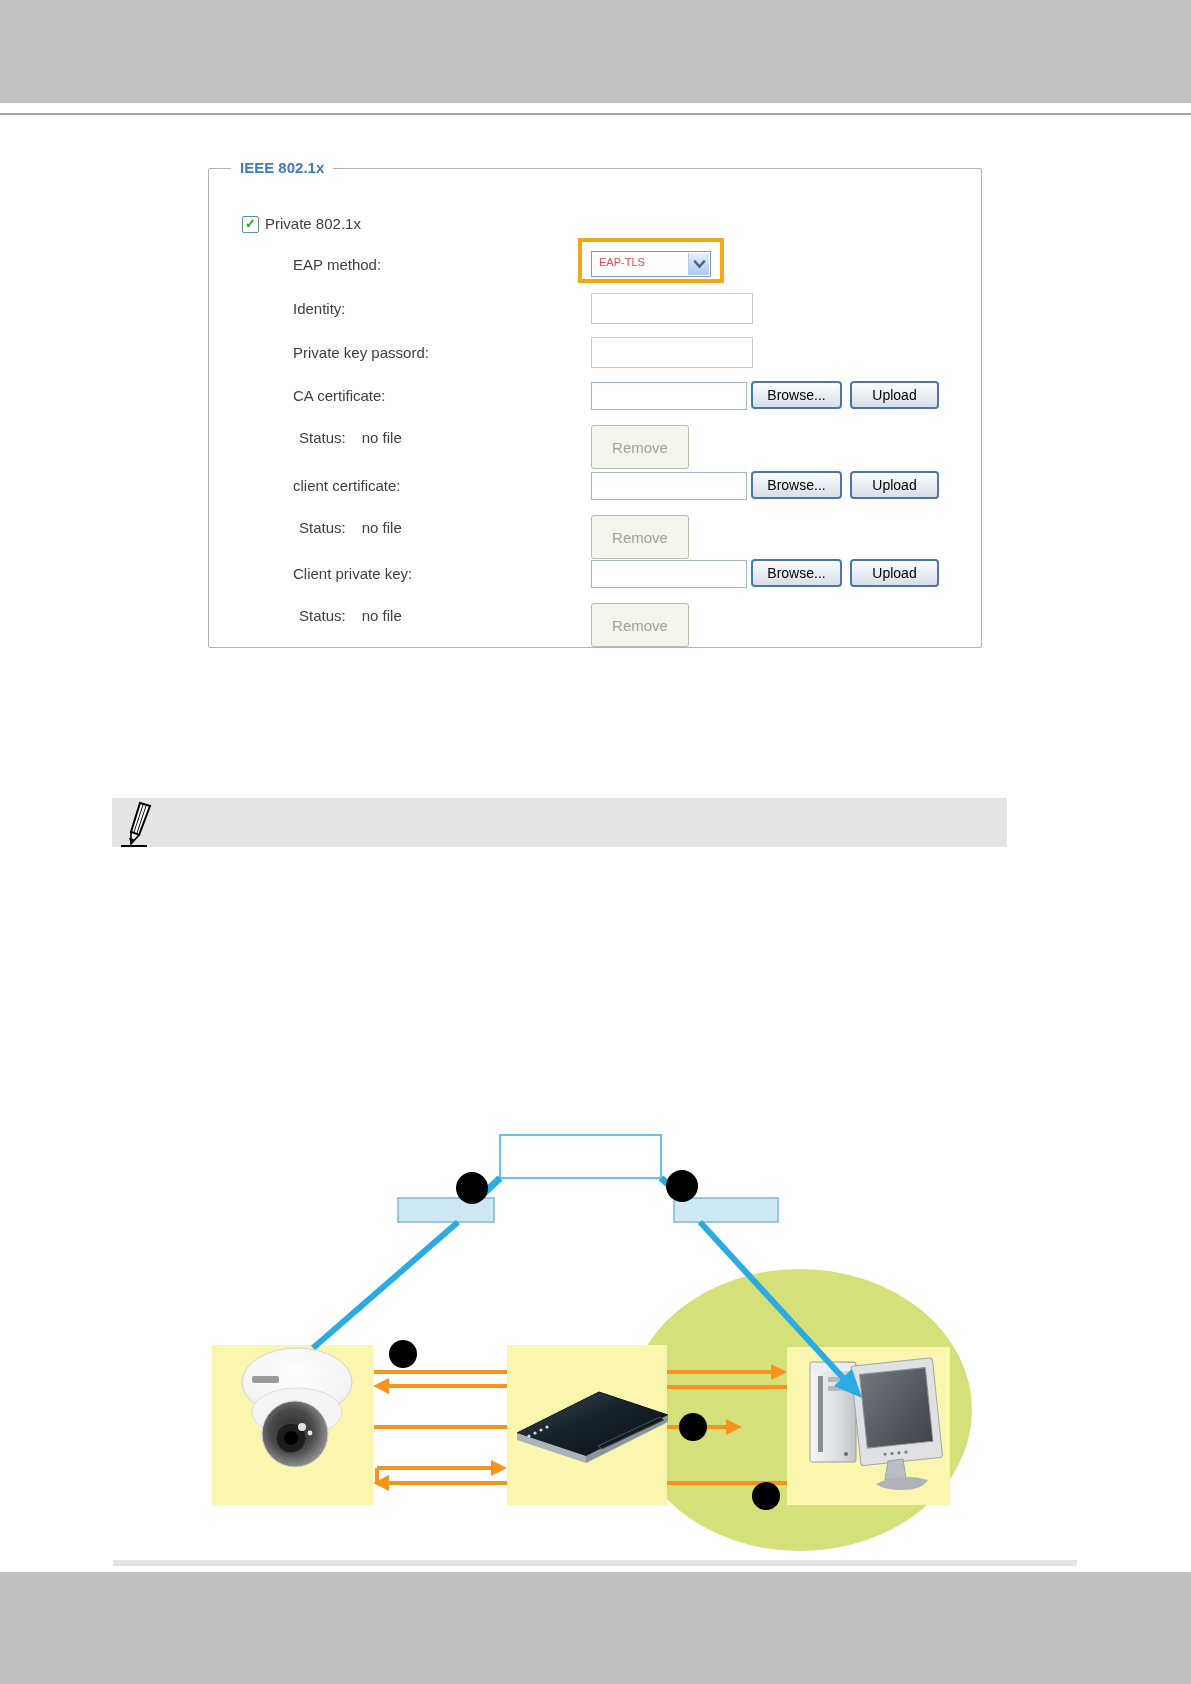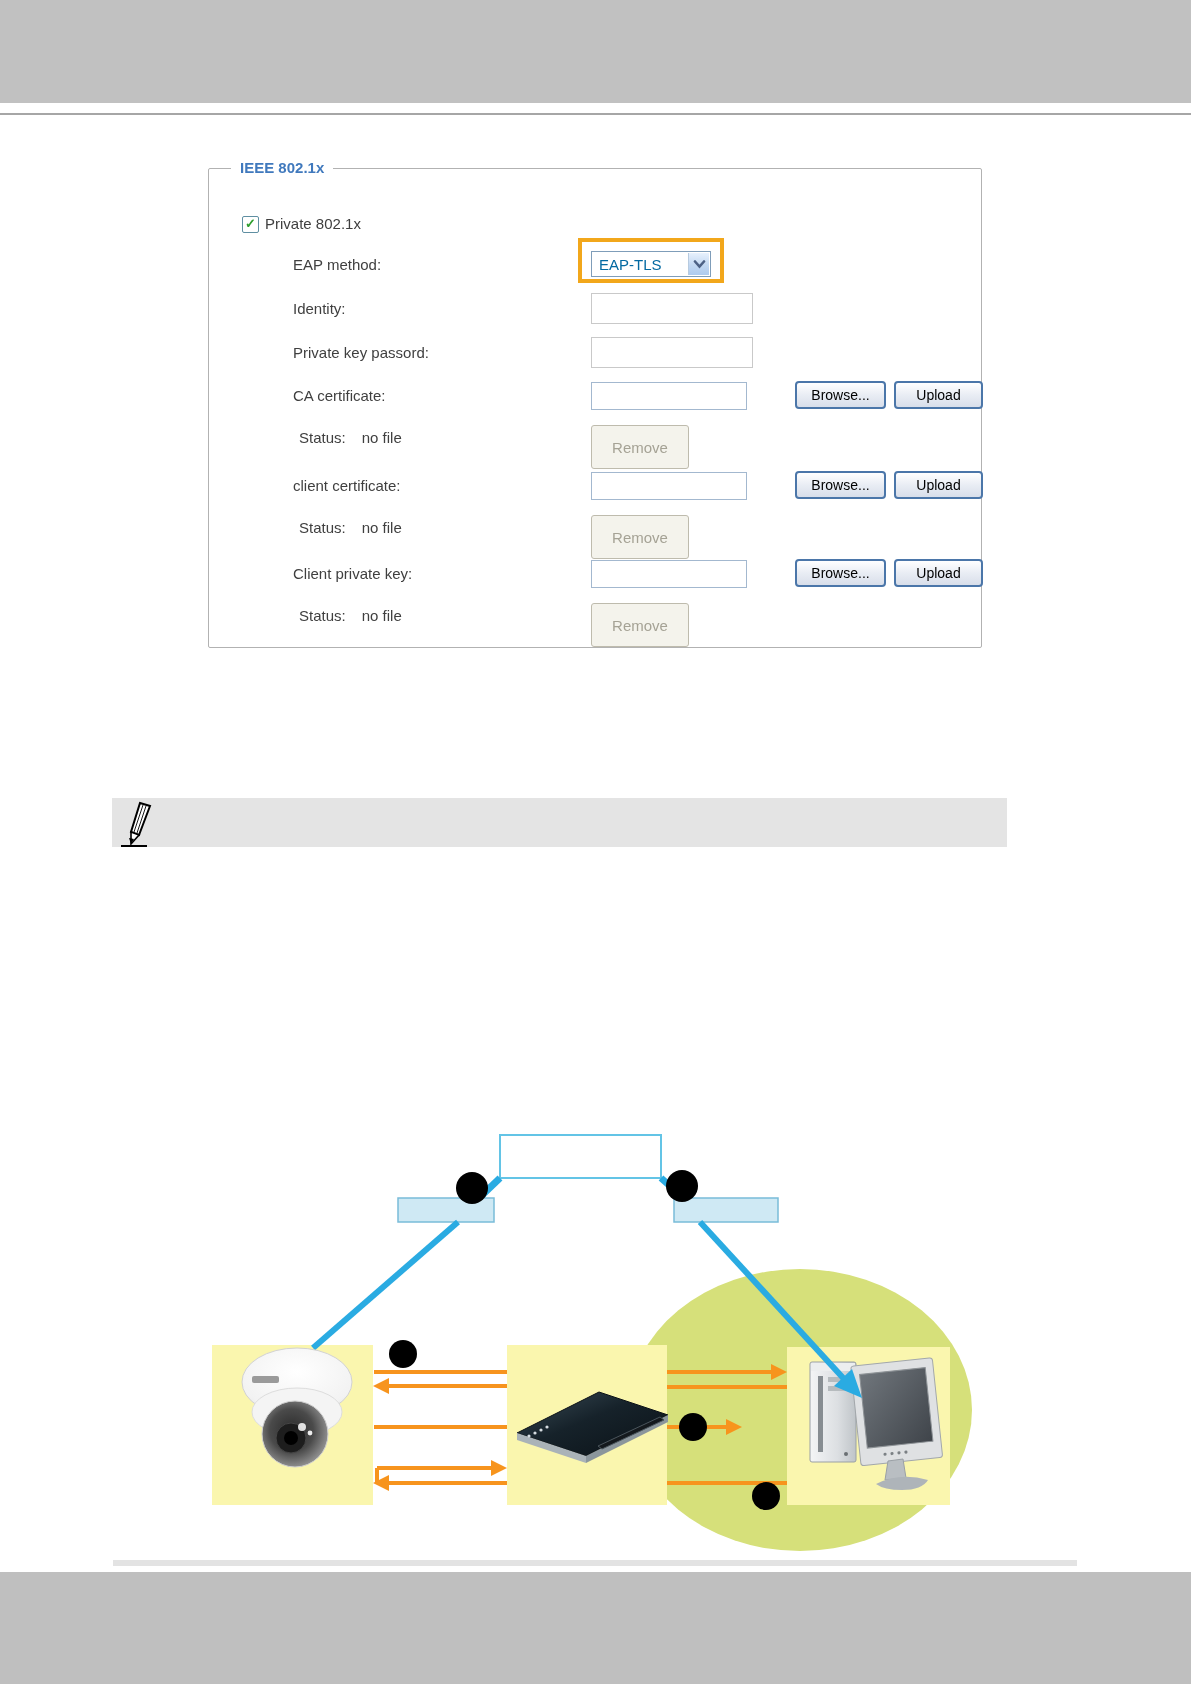--- a/index.html
+++ b/index.html
@@ -20,29 +20,29 @@
   .lbl{position:absolute;font-size:15px;color:#3f3f3f;white-space:nowrap;}
   .chk{position:absolute;left:33px;top:47px;width:15px;height:15px;background:#fff;
        border:1px solid #5f8fa2;border-radius:2px;text-align:center;line-height:14px;
        font-size:13px;font-weight:bold;color:#2e9e2e;cursor:default;}
   .txt{position:absolute;width:162px;height:31px;border:1px solid #c9c9c9;background:#fff;
        box-sizing:border-box;font-family:"Liberation Sans",sans-serif;font-size:14px;padding:0 4px;}
   .ftxt{position:absolute;width:156px;height:28px;border:1px solid #a3b8cf;background:#fff;
        box-sizing:border-box;font-family:"Liberation Sans",sans-serif;font-size:14px;padding:0 4px;}
   .selwrap{position:absolute;left:382px;top:82px;width:120px;height:26px;border:1px solid #7f9db9;
        background:#fff;box-sizing:border-box;cursor:default;}
-  .selval{position:absolute;left:7px;top:4px;font-size:15px;color:#0369a1;}
+  .selval{position:absolute;left:7px;top:4px;font-size:11px;color:#ef4444;}
   .selarrow{position:absolute;right:1px;top:1px;width:20px;height:22px;
        background:linear-gradient(#e7f1fd,#c3d8f2 55%,#aecbef);border-left:1px solid #b7cbe0;
        display:flex;align-items:center;justify-content:center;}
   .hl{position:absolute;left:369px;top:69px;width:146px;height:45px;border:4px solid #f2a71b;
        box-sizing:border-box;}
   .btn{position:absolute;height:28px;border:2px solid #4b76a9;border-radius:4px;
        background:linear-gradient(#ffffff,#e9edf4 50%,#d8deea);color:#000;
-       font-family:"Liberation Sans",sans-serif;font-size:14px;padding:0;cursor:pointer;margin-left:44px;}
+       font-family:"Liberation Sans",sans-serif;font-size:14px;padding:0;cursor:pointer;}
   .btn-browse{left:542px;width:91px;}
   .btn-upload{left:641px;width:89px;}
   .btn-remove{position:absolute;left:382px;width:98px;height:44px;border:1px solid #bebbad;
        border-radius:3px;background:#f4f3ec;color:#a5a295;font-family:"Liberation Sans",sans-serif;
        font-size:15px;}
   .status-gap{display:inline-block;width:16px;}
 
   
   .note-bar{left:112px;top:798px;width:895px;height:49px;background:#e4e4e4;}
 </style>

